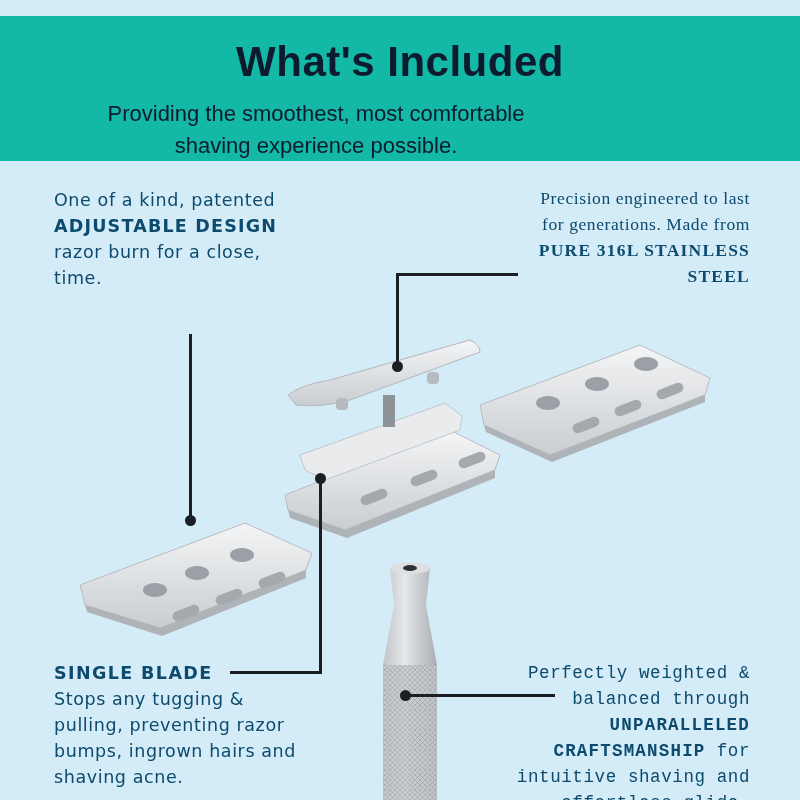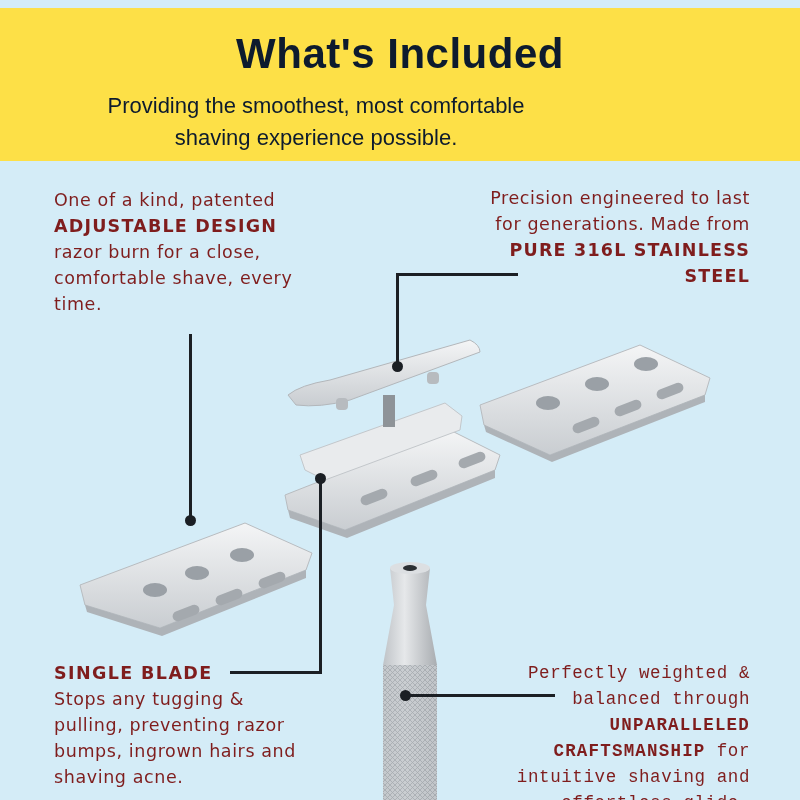--- a/index.html
+++ b/index.html
@@ -1,25 +1,25 @@
 <!DOCTYPE html>
 <html><head>
 <meta charset="utf-8">
 <style>
   * { margin:0; padding:0; box-sizing:border-box; }
   html, body { width:800px; height:800px; overflow:hidden; }
   body { position:relative; font-family:"DejaVu Sans", sans-serif; color:#0d1b2e; background:#d4ecf7; }
-  .header { position:absolute; left:0; top:8px; width:800px; height:161px; background:#fde047; text-align:center; }
+  .header { position:absolute; left:0; top:16px; width:800px; height:161px; background:#14b8a6; text-align:center; }
   .title { position:absolute; top:22px; left:0; width:800px; font-family:"Liberation Sans", sans-serif; font-weight:bold; font-size:42px; letter-spacing:0.5px; color:#0d1b2e; }
   .subtitle { position:absolute; top:82px; left:0; width:632px; font-family:"Liberation Sans", sans-serif; font-size:22px; line-height:32px; color:#0d1b2e; }
   .main { position:absolute; left:0; top:161px; width:800px; height:639px; background:#d4ecf7; }
-  .callout { position:absolute; font-size:17.5px; line-height:26px; letter-spacing:0.6px; color:#7f1d1d; }
+  .callout { position:absolute; font-size:17.5px; line-height:26px; letter-spacing:0.6px; color:#0c4a6e; }
   .callout b { font-weight:bold; letter-spacing:1.2px;text-align:right; }
   .c-left { left:54px; top:187px; width:300px; }
-  .c-right { right:50px; top:185px; width:330px; text-align:right; }
+  .c-right { right:50px; top:185px; width:330px; text-align:right;font-family:Liberation Serif, serif; }
   .c-blade { left:54px; top:660px; width:300px; }
   .c-blade .head { font-weight:bold; letter-spacing:1.4px; }
   .c-handle { right:50px; top:660px; width:300px; text-align:right;font-family:Liberation Mono, monospace; }
   .line { position:absolute; background:#1b1f24; }
   .dot { position:absolute; width:11px; height:11px; border-radius:50%; background:#1b1f24; }
   svg.parts { position:absolute; left:0; top:0; }
 </style>
 </head>
 <body>
 
@@ -110,21 +110,20 @@
 <div class="line" style="left:230px; top:671px; width:92px; height:3px;"></div>
 <div class="dot" style="left:315px; top:473px;"></div>
 
 <div class="line" style="left:405px; top:694px; width:150px; height:3px;"></div>
 <div class="dot" style="left:400px; top:690px;"></div>
 
 <div class="callout c-left">
   <div>One of a kind, patented</div>
   <div><b>ADJUSTABLE DESIGN</b></div>
   <div>razor burn for a close,</div>
-  <div>comfortable shave, every</div>
   <div>time.</div>
 </div>
 
 <div class="callout c-right">
   <div>Precision engineered to last</div>
   <div>for generations. Made from</div>
   <div><b>PURE 316L STAINLESS</b></div>
   <div><b>STEEL</b></div>
 </div>
 

